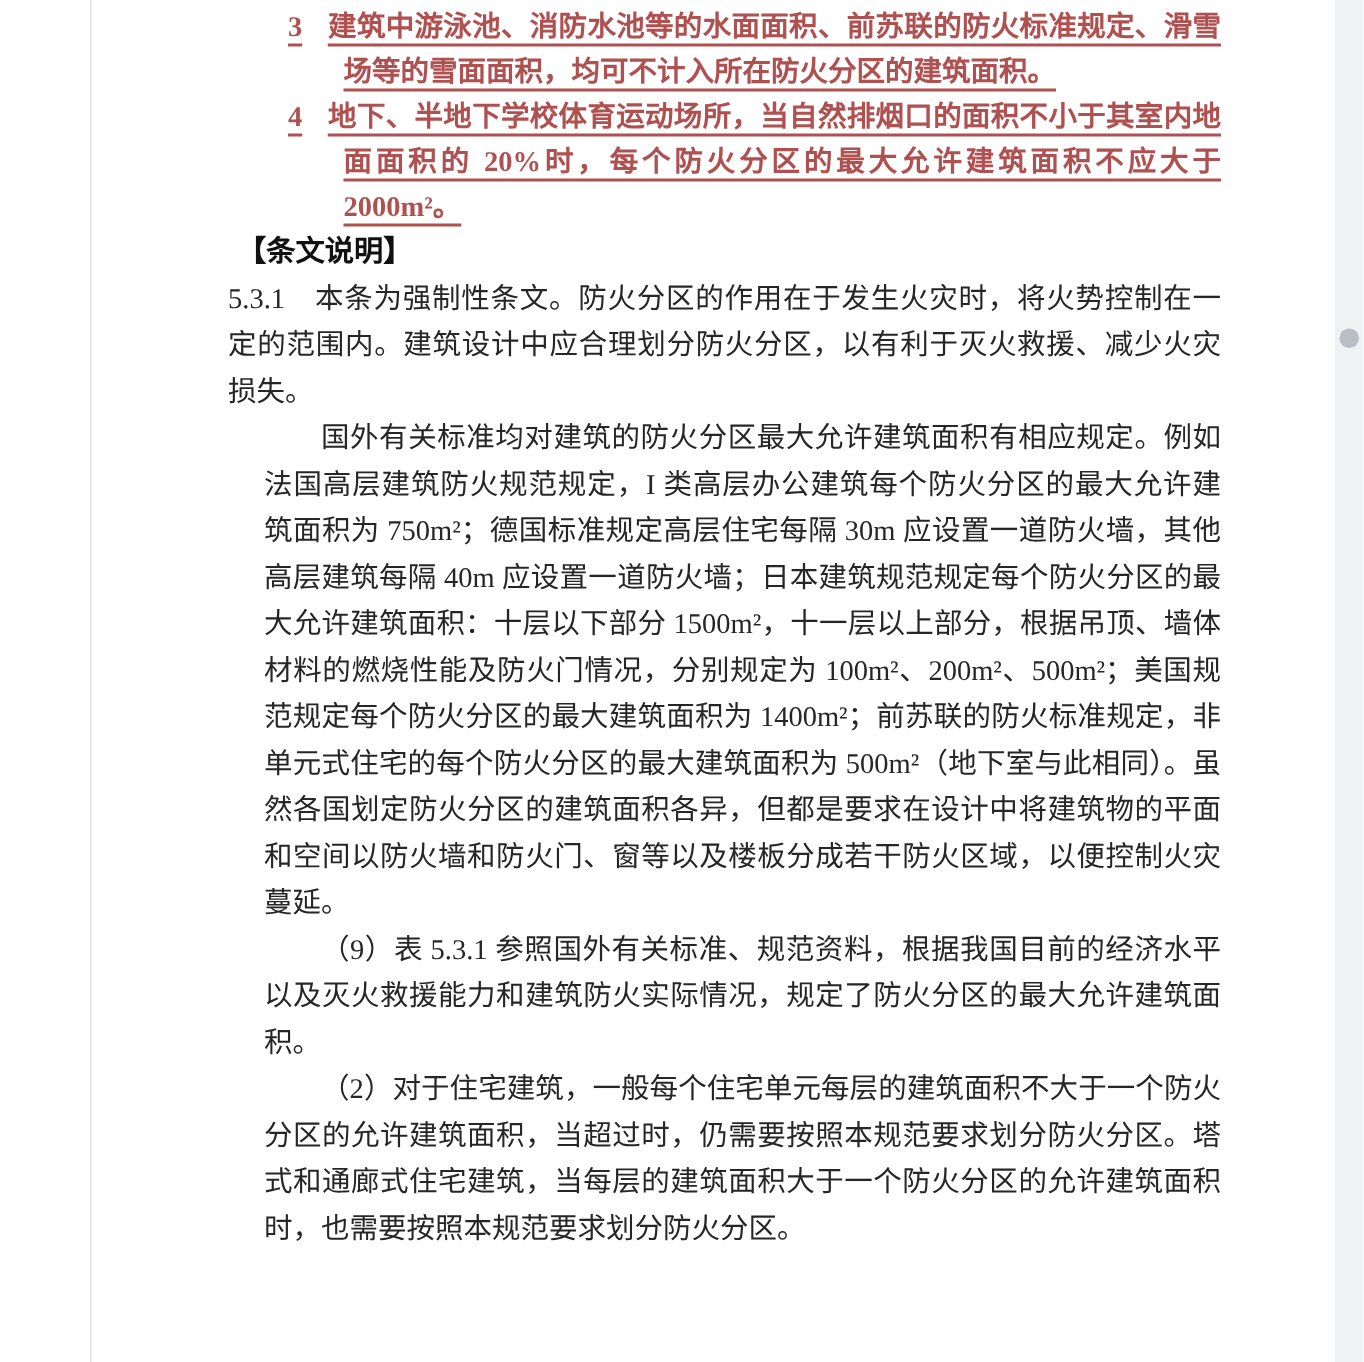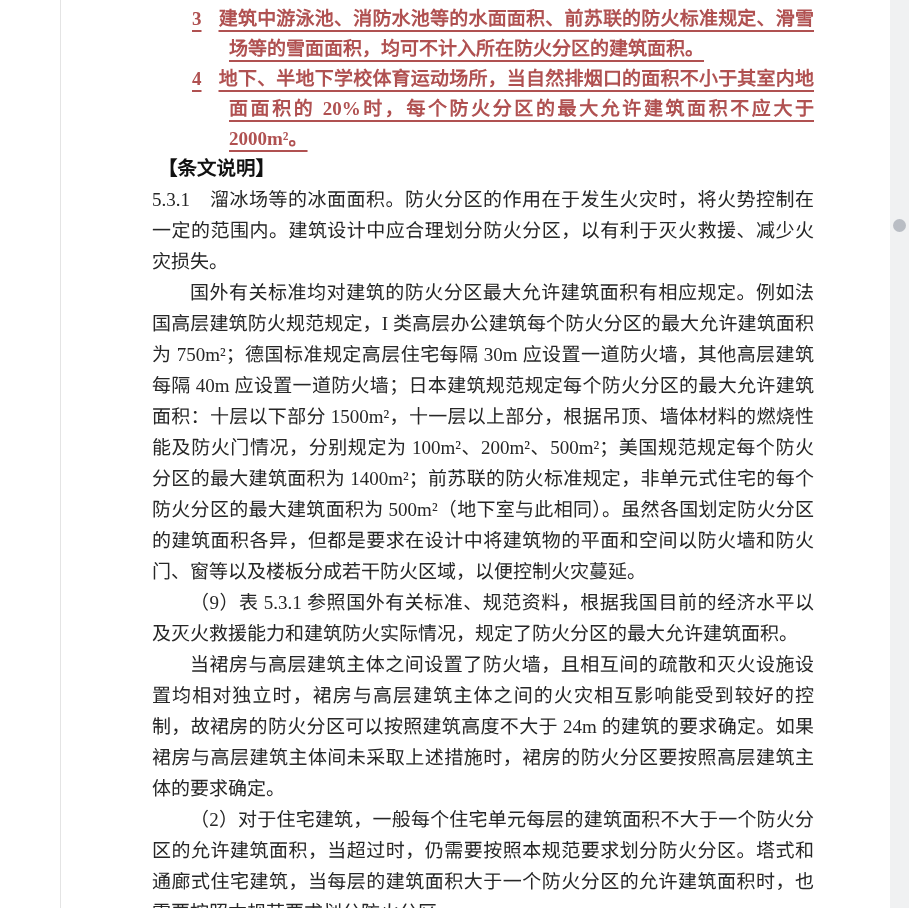--- a/index.html
+++ b/index.html
@@ -72,49 +72,50 @@
   .clause-item .num {
     padding-right: 17px;
   }
   .section-label {
     font-weight: bold;
     color: #111111;
     line-height: 30px;
     margin: 0;
     padding-left: 6px;
     font-size: 19.5px;
+    font-family: Liberation Mono, monospace;
   }
   .para {
     margin: 0;
     line-height: 31px;
   }
   .para.indent {
     text-indent: 2em;
+    margin-left: 24px;
   }
 </style>
 </head>
 <body>
 
 <div class="viewport">
 
   <div class="page-edge"></div>
 
   <div class="content">
 
     <div class="clause-list">
       <div class="clause-item"><span class="num">3</span><span>建筑中游泳池、消防水池等的水面面积、前苏联的防火标准规定、滑雪场等的雪面面积，均可不计入所在防火分区的建筑面积。</span></div>
       <div class="clause-item"><span class="num">4</span><span>地下、半地下学校体育运动场所，当自然排烟口的面积不小于其室内地面面积的 20%时，每个防火分区的最大允许建筑面积不应大于 2000m²。</span></div>
     </div>
 
     <h2 class="section-label">【条文说明】</h2>
 
-    <p class="para">5.3.1　溜冰场等的冰面面积。防火分区的作用在于发生火灾时，将火势控制在一定的范围内。建筑设计中应合理划分防火分区，以有利于灭火救援、减少火灾损失。</p>
+    <p class="para">5.3.1　本条为强制性条文。防火分区的作用在于发生火灾时，将火势控制在一定的范围内。建筑设计中应合理划分防火分区，以有利于灭火救援、减少火灾损失。</p>
     <p class="para indent">国外有关标准均对建筑的防火分区最大允许建筑面积有相应规定。例如法国高层建筑防火规范规定，I 类高层办公建筑每个防火分区的最大允许建筑面积为 750m²；德国标准规定高层住宅每隔 30m 应设置一道防火墙，其他高层建筑每隔 40m 应设置一道防火墙；日本建筑规范规定每个防火分区的最大允许建筑面积：十层以下部分 1500m²，十一层以上部分，根据吊顶、墙体材料的燃烧性能及防火门情况，分别规定为 100m²、200m²、500m²；美国规范规定每个防火分区的最大建筑面积为 1400m²；前苏联的防火标准规定，非单元式住宅的每个防火分区的最大建筑面积为 500m²（地下室与此相同）。虽然各国划定防火分区的建筑面积各异，但都是要求在设计中将建筑物的平面和空间以防火墙和防火门、窗等以及楼板分成若干防火区域，以便控制火灾蔓延。</p>
     <p class="para indent">（9）表 5.3.1 参照国外有关标准、规范资料，根据我国目前的经济水平以及灭火救援能力和建筑防火实际情况，规定了防火分区的最大允许建筑面积。</p>
-    <p class="para indent">当裙房与高层建筑主体之间设置了防火墙，且相互间的疏散和灭火设施设置均相对独立时，裙房与高层建筑主体之间的火灾相互影响能受到较好的控制，故裙房的防火分区可以按照建筑高度不大于 24m 的建筑的要求确定。如果裙房与高层建筑主体间未采取上述措施时，裙房的防火分区要按照高层建筑主体的要求确定。</p>
     <p class="para indent">（2）对于住宅建筑，一般每个住宅单元每层的建筑面积不大于一个防火分区的允许建筑面积，当超过时，仍需要按照本规范要求划分防火分区。塔式和通廊式住宅建筑，当每层的建筑面积大于一个防火分区的允许建筑面积时，也需要按照本规范要求划分防火分区。</p>
 
   </div>
 
   <div class="scrollbar-track">
     <div class="scrollbar-thumb"></div>
   </div>
 
 </div>
 

